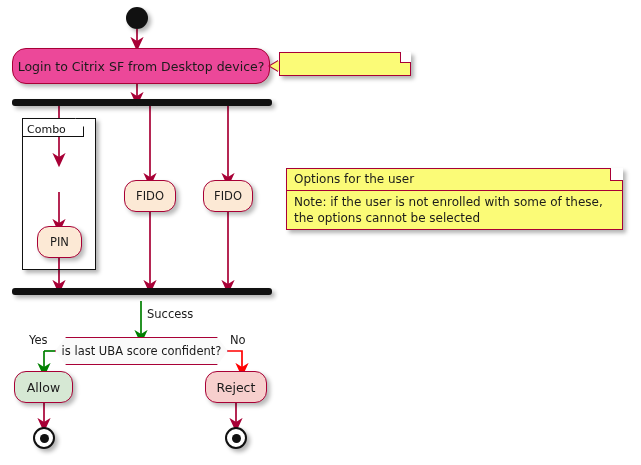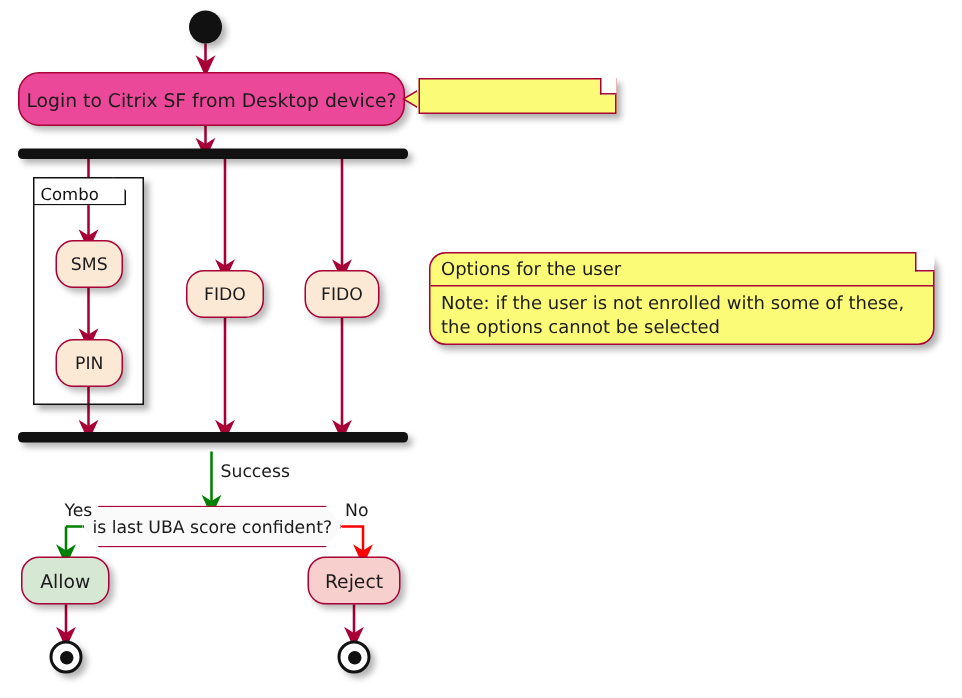--- a/index.html
+++ b/index.html
@@ -180,43 +180,40 @@
     <span class="note-fold" style="width:10px;height:10px;"></span>
   </div>
 
   <div class="bar" style="left:12px;top:99px;width:260px;height:7px;"></div>
 
   <div class="partition" style="left:22px;top:118px;width:74px;height:152px;"></div>
   <div class="partition-tab" style="left:22px;top:118px;width:62px;height:19px;">
     <span>Combo</span>
   </div>
 
-  <div class="node opt" style="left:37px;top:160px;width:45px;height:32px;">
-    <span>SMS</span>
-  </div>
   <div class="node opt" style="left:37px;top:226px;width:45px;height:32px;">
     <span>PIN</span>
   </div>
   <div class="node opt" style="left:124px;top:180px;width:52px;height:32px;">
     <span>FIDO</span>
   </div>
   <div class="node opt" style="left:203px;top:180px;width:50px;height:32px;">
     <span>FIDO</span>
   </div>
 
-  <div class="note" style="left:286px;top:168px;width:337px;height:62px;border-radius:11px;">
+  <div class="note" style="left:286px;top:168px;width:337px;height:62px;">
     <div class="note-fold"></div>
     <div class="note-title">Options for the user</div>
     <div class="note-body">Note: if the user is not enrolled with some of these, the options cannot be selected</div>
   </div>
 
   <div class="bar" style="left:12px;top:288px;width:260px;height:7px;"></div>
 
   <div class="edge-label" style="left:147px;top:307px;">Success</div>
-  <div class="edge-label" style="left:29px;top:333px;margin-left:14px;">Yes</div>
+  <div class="edge-label" style="left:29px;top:333px;">Yes</div>
   <div class="edge-label" style="left:230px;top:333px;">No</div>
 
   <div class="decision" style="left:55px;top:337px;width:173px;height:28px;">
     <span>is last UBA score confident?</span>
   </div>
 
   <div class="node allow" style="left:14px;top:371px;width:59px;height:32px;">
     <span>Allow</span>
   </div>
   <div class="node reject" style="left:205px;top:371px;width:62px;height:32px;">

